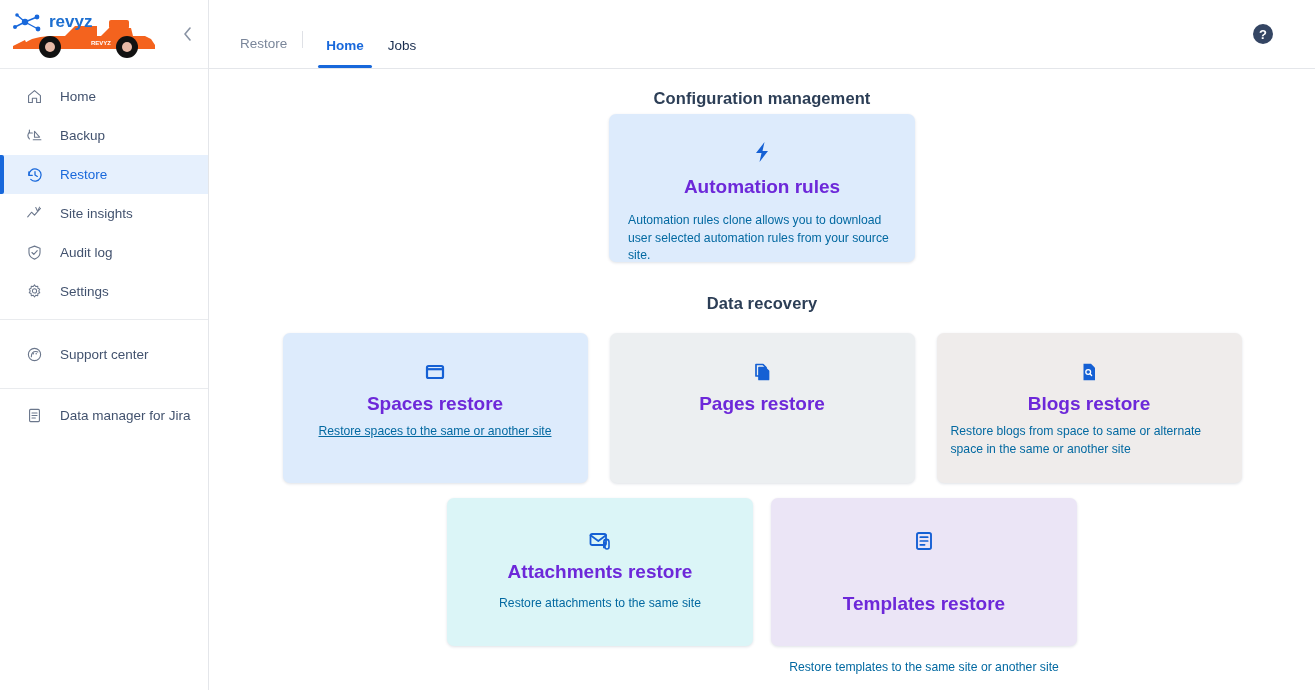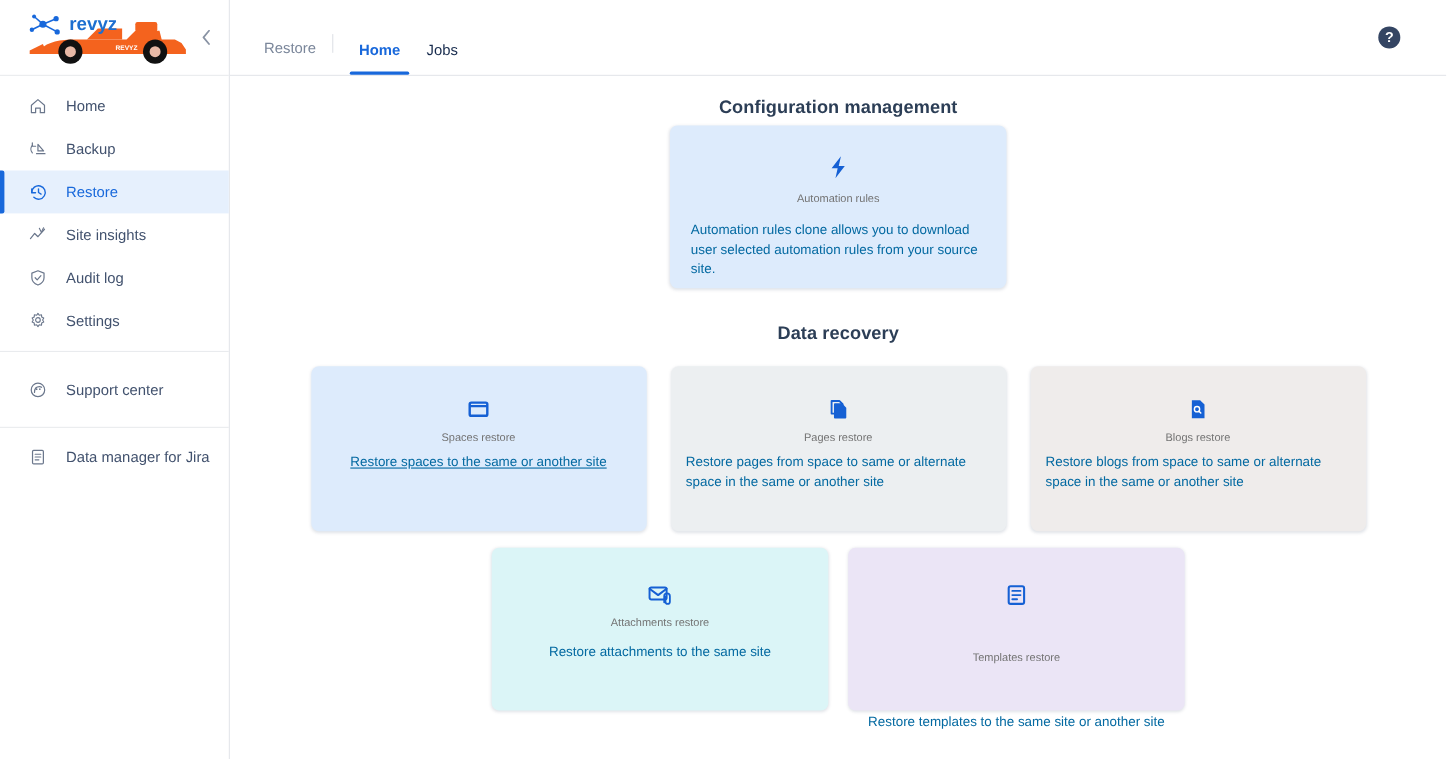--- a/index.html
+++ b/index.html
@@ -17,21 +17,20 @@
     background: #ffffff;
     border-right: 1px solid #e4e6ea;
     flex: 0 0 209px;
     position: relative;
   }
   .brand-row {
     height: 69px;
     display: flex; align-items: center;
     border-bottom: 1px solid #e9ebee;
     position: relative;
-    padding-left: 14px;
   }
   .logo-wrap {
     width: 170px; height: 60px;
     display: flex; align-items: center; justify-content: center;
     position: relative; overflow: hidden;
   }
   .collapse-btn {
     position: absolute; right: 10px; top: 50%;
     transform: translateY(-50%);
     width: 22px; height: 26px;
@@ -141,23 +140,23 @@
     box-shadow: 0 1px 3px rgba(9,30,66,0.13);
     display: flex; flex-direction: column; align-items: center;
     cursor: pointer;
     text-align: center;
   }
   .card .card-ico {
     color: #1560d4;
     display: flex; align-items: center; justify-content: center;
   }
   .card .card-title {
-    color: #737373;
-    font-size: 10px;
-    font-weight: 400;
+    color: #6d28d9;
+    font-size: 19px;
+    font-weight: 700;
   }
   .card .card-desc {
     color: #0369a1;
     font-size: 12.2px;
     line-height: 17.5px;
   }
 
   
   .card-auto {
     width: 306px; height: 148px;
@@ -386,21 +385,20 @@
         </div>
 
         <div class="card card-lg card-pages">
           <span class="card-ico">
             <svg width="22" height="22" viewBox="0 0 22 22">
               <path d="M5 3.5 H12 L15 6.5 V15 H5 Z" fill="none" stroke="#1560d4" stroke-width="1.7" stroke-linejoin="round"></path>
               <path d="M8 6.5 H14 L17.5 10 V18.5 H8 Z" fill="#1560d4" stroke="#1560d4" stroke-width="1.7" stroke-linejoin="round"></path>
             </svg>
           </span>
           <span class="card-title">Pages restore</span>
-          <span class="card-desc">Restore pages from space to same or alternate space in the same or another site</span>
         </div>
 
         <div class="card card-lg card-blogs">
           <span class="card-ico">
             <svg width="22" height="22" viewBox="0 0 22 22">
               <path d="M5.5 2.8 H13 L17 6.8 V19.2 H5.5 Z" fill="#1560d4"></path>
               <circle cx="10.2" cy="11" r="2.4" fill="none" stroke="#ffffff" stroke-width="1.3"></circle>
               <line x1="12" y1="12.8" x2="13.6" y2="14.4" stroke="#ffffff" stroke-width="1.4" stroke-linecap="round"></line>
             </svg>
           </span>

